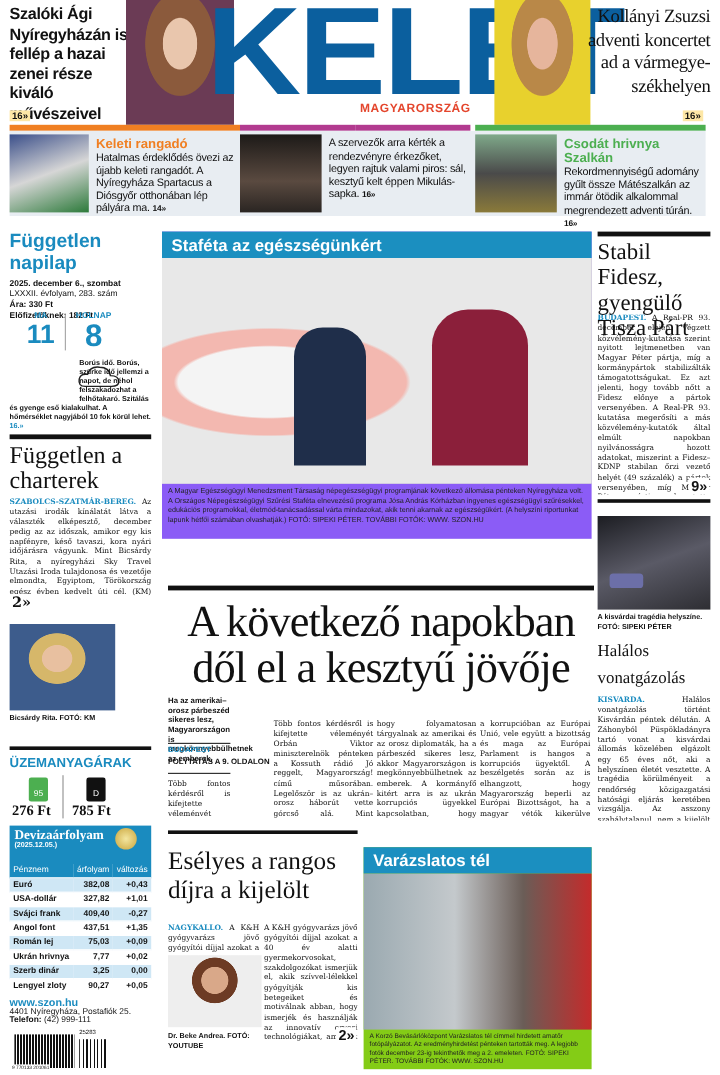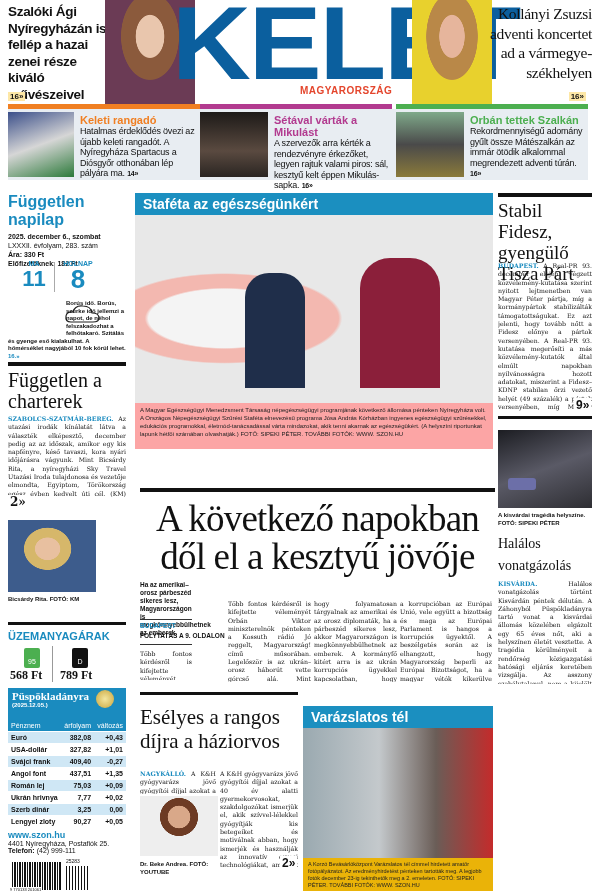--- a/index.html
+++ b/index.html
@@ -21,21 +21,21 @@
 .thumb{top:112px;height:65px}
 .tz-title{font-weight:bold;font-size:11px;line-height:12px}
 .tz-text{font-size:9px;line-height:10.5px;letter-spacing:-0.2px}
 
 .lc{left:8px;width:118px}
 .h-blue{color:#1a8bbf;font-weight:bold}
 .small{font-size:7px;line-height:9px}
 .tiny{font-size:6px;line-height:7.5px}
 .rule{height:4px;background:#111}
 
-.mainbox{left:135px;top:193px;width:358px;height:256px;background:#fca5a5}
+.mainbox{left:135px;top:193px;width:358px;height:256px;background:#8b5cf6}
 .banner{background:#1b8fc0;color:#fff;font-weight:bold;font-size:14px;line-height:22px;padding-left:8px}
 .caption{font-size:6px;line-height:8px;padding:3px 5px;color:#222}
 
 .big{left:140px;top:500px;width:355px;font-family:"Liberation Serif",serif;font-size:37px;line-height:38px;letter-spacing:-0.8px;text-align:center}
 .col{font-size:6.2px;line-height:8.3px;text-align:justify;font-family:"DejaVu Serif","Liberation Serif",serif}
 .tbl{width:118px;font-size:7px;border-collapse:collapse}
 .tbl td{padding:2px 3px;font-weight:bold;border-bottom:1px solid #fff}
 .tbl tr:nth-child(even) td{background:#cfe7f5}
 .tbl tr:nth-child(odd) td{background:#fff}
 .num{text-align:right}
@@ -63,26 +63,25 @@
 <div class="abs bar" style="left:396px;width:192px;background:#4caf50"></div>
 
 <div class="abs strip" style="left:8px;width:580px"></div>
 <div class="abs thumb" style="left:8px;width:66px;background:linear-gradient(160deg,#3b4f8a,#d6d6d6 50%,#2c7a3a)"></div>
 <div class="abs" style="left:80px;top:114px;width:118px">
   <div class="tz-title" style="color:#f07f22">Keleti rangadó</div>
   <div class="tz-text"><span>Hatalmas érdeklődés övezi az újabb keleti rangadót. A Nyíregyháza Spartacus a Diósgyőr otthonában lép pályára ma.</span> <b style="font-size:7px">14»</b></div>
 </div>
 <div class="abs thumb" style="left:200px;width:68px;background:linear-gradient(180deg,#1d1a18,#5a4a40 60%,#2a2522)"></div>
 <div class="abs" style="left:274px;top:114px;width:118px">
-  <div class="tz-title" style="color:#b23a8f">Sétával várták a Mikulást</div>
   <div class="tz-text"><span>A szervezők arra kérték a rendezvényre érkezőket, legyen rajtuk valami piros: sál, kesztyű kelt éppen Mikulás-sapka.</span> <b style="font-size:7px">16»</b></div>
 </div>
 <div class="abs thumb" style="left:396px;width:68px;background:linear-gradient(180deg,#7fa98a,#4a4a4a 50%,#8a7a3a)"></div>
 <div class="abs" style="left:470px;top:114px;width:118px">
-  <div class="tz-title" style="color:#4caf50">Orbán tettek Szalkán</div>
+  <div class="tz-title" style="color:#4caf50">Csodát hrivnya Szalkán</div>
   <div class="tz-text"><span>Rekordmennyiségű adomány gyűlt össze Mátészalkán az immár ötödik alkalommal megrendezett adventi túrán.</span> <b style="font-size:7px">16»</b></div>
 </div>
 
 <div class="abs lc" style="top:193px">
   <div class="h-blue" style="font-size:16px">Független napilap</div>
   <div class="small" style="font-weight:bold;margin-top:3px">2025. december 6., szombat</div>
   <div class="small">LXXXII. évfolyam, 283. szám</div>
   <div class="small" style="font-weight:bold">Ára: 330 Ft</div>
   <div class="small" style="font-weight:bold">Előfizetőknek: 182 Ft</div>
 </div>
@@ -113,25 +112,25 @@
   <span class="arrow">2»</span>
 </div>
 <div class="abs" style="left:8px;top:520px;width:88px;height:72px;background:radial-gradient(ellipse at 45% 40%,#e8c0a0 0 18%,#d6b76a 19% 34%,#3d5c8c 35% 100%)"></div>
 <div class="abs lc tiny" style="top:596px;font-weight:bold">Bicsárdy Rita. FOTÓ: KM</div>
 
 <div class="abs rule lc" style="top:622px;height:3px"></div>
 <div class="abs lc h-blue" style="top:630px;font-size:11px">ÜZEMANYAGÁRAK</div>
 <div class="abs" style="left:24px;top:648px;width:16px;height:20px;background:#4caf50;border-radius:2px;color:#fff;font-size:7px;text-align:center;padding-top:10px">95</div>
 <div class="abs" style="left:72px;top:648px;width:16px;height:20px;background:#111;border-radius:2px;color:#fff;font-size:7px;text-align:center;padding-top:10px">D</div>
 <div class="abs" style="left:52px;top:646px;width:1px;height:36px;background:#999"></div>
-<div class="abs serif" style="left:10px;top:668px;font-weight:bold;font-size:12px">568 Ft</div>
-<div class="abs serif" style="left:60px;top:668px;font-weight:bold;font-size:12px">789 Ft</div>
+<div class="abs serif" style="left:10px;top:668px;font-weight:bold;font-size:12px">276 Ft</div>
+<div class="abs serif" style="left:60px;top:668px;font-weight:bold;font-size:12px">785 Ft</div>
 
 <div class="abs lc" style="top:688px;background:#1a8bbf;color:#fff;height:32px;padding:2px 4px">
-  <div class="serif" style="font-weight:bold;font-size:11px">Püspökladányra</div>
+  <div class="serif" style="font-weight:bold;font-size:11px">Devizaárfolyam</div>
   <div style="font-size:6px;font-weight:bold">(2025.12.05.)</div>
 </div>
 <div class="abs" style="left:96px;top:690px;width:18px;height:18px;border-radius:50%;background:radial-gradient(circle,#f3e6a0,#c9a43a)"></div>
 <table class="abs tbl" style="left:8px;top:720px">
   <tbody>
       <tr style="color:#fff">
         <td style="background:#1a8bbf;font-weight:normal">Pénznem</td>
         <td style="background:#1a8bbf;font-weight:normal" class="num">árfolyam</td>
         <td style="background:#1a8bbf;font-weight:normal" class="num">változás</td>
       </tr>
@@ -203,28 +202,28 @@
 <div class="abs" style="left:140px;top:619px;width:52px;height:1px;background:#333"></div>
 <div class="abs h-blue" style="left:140px;top:622px;font-size:6.5px">BUDAPEST</div>
 <div class="abs" style="left:140px;top:632px;font-size:6.5px;font-weight:bold">FOLYTATÁS A 9. OLDALON</div>
 <div class="abs" style="left:140px;top:644px;width:52px;height:1px;background:#333"></div>
 <div class="abs col" style="left:140px;top:650px;width:52px;height:30px;overflow:hidden"><span>Több fontos kérdésről is kifejtette véleményét Orbán Viktor miniszterelnök pénteken a Kossuth rádió Jó reggelt, Magyarország! című műsorában. Legelőször is az ukrán–orosz háborút vette górcső alá. Mint kijelentette, a következő napokban dől el, hogy kiterjed-e a háború Európa irányába, vagy pedig végképp le</span></div>
 <div class="abs col" style="left:228px;top:600px;width:83px;height:82px;overflow:hidden"><span>Több fontos kérdésről is kifejtette véleményét Orbán Viktor miniszterelnök pénteken a Kossuth rádió Jó reggelt, Magyarország! című műsorában. Legelőször is az ukrán–orosz háborút vette górcső alá. Mint kijelentette, a következő napokban dől el, hogy kiterjed-e a háború Európa irányába, vagy pedig végképp le</span></div>
 <div class="abs col" style="left:314px;top:600px;width:83px;height:82px;overflow:hidden"><span>hogy folyamatosan tárgyalnak az amerikai és az orosz diplomaták, ha a párbeszéd sikeres lesz, akkor Magyarországon is megkönnyebbülhetnek az emberek. A kormányfő kitért arra is az ukrán korrupciós ügyekkel kapcsolatban, hogy Brüsszel nehéz helyzetben van, mert a jó része is be van ágyazódva</span></div>
 <div class="abs col" style="left:400px;top:600px;width:92px;height:82px;overflow:hidden"><span>a korrupcióban az Európai Unió, vele együtt a bizottság és maga az Európai Parlament is hangos a korrupciós ügyektől. A beszélgetés során az is elhangzott, hogy Magyarország beperli az Európai Bizottságot, ha a magyar vétók kikerülve hoznak döntést az orosz gázimport tiltásáról.</span></div>
 
 <div class="abs" style="left:140px;top:692px;width:158px;height:3px;background:#111"></div>
-<div class="abs serif" style="left:140px;top:705px;width:160px;font-size:21px;line-height:24px">Esélyes a rangos díjra a háziorvos</div>
+<div class="abs serif" style="left:140px;top:705px;width:160px;font-size:21px;line-height:24px">Esélyes a rangos díjra a kijelölt</div>
 <div class="abs col" style="left:140px;top:770px;width:76px;height:24px;overflow:hidden"><span class="h-blue">NAGYKÁLLÓ.</span> <span>A K&amp;H gyógyvarázs jövő gyógyítói díjjal azokat a 40 év alatti gyermekorvosokat, szakdolgozókat ismerjük el, akik szívvel-lélekkel gyógyítják kis betegeiket és motiválnak abban, hogy ismerjék és használják az innovatív orvosi technológiákat, amelyek révén a gyermekek hatékonyan gyógyulhatnak és újra teljes életet élhetnek – tájékoztatta lapunkat a pénzintézet. A jelöltek között van egy nagykállói házi gyermekorvos is, dr. Beke Andrea. A célja: a gyermekek az orvosi rendelőben is mosolyogjanak. (KM)</span></div>
 <div class="abs" style="left:140px;top:796px;width:78px;height:60px;background:radial-gradient(ellipse at 50% 35%,#d9a889 0 20%,#6d3b24 21% 34%,#eee 35% 100%)"></div>
 <div class="abs tiny" style="left:140px;top:861px;width:90px;font-weight:bold">Dr. Beke Andrea. FOTÓ: YOUTUBE</div>
 <div class="abs col" style="left:220px;top:770px;width:78px;height:100px;overflow:hidden"><span>A K&amp;H gyógyvarázs jövő gyógyítói díjjal azokat a 40 év alatti gyermekorvosokat, szakdolgozókat ismerjük el, akik szívvel-lélekkel gyógyítják kis betegeiket és motiválnak abban, hogy ismerjék és használják az innovatív orvosi technológiákat, amelyek révén a gyermekek hatékonyan gyógyulhatnak és újra teljes életet élhetnek – tájékoztatta lapunkat a pénzintézet. A jelöltek között van egy nagykállói házi gyermekorvos is, dr. Beke Andrea. A célja: a gyermekek az orvosi rendelőben is mosolyogjanak. (KM)</span></div>
 <span class="abs arrow" style="left:280px;top:856px">2»</span>
 
-<div class="abs" style="left:303px;top:706px;width:190px;height:185px;background:#eab308">
+<div class="abs" style="left:303px;top:706px;width:190px;height:185px;background:#84cc16">
   <div class="banner">Varázslatos tél</div>
   <div style="height:130px;background:linear-gradient(90deg,#9aa9b0,#c4c9cc 40%,#6a5d57 70%,#c42b2b)"></div>
   <div class="caption" style="font-size:5.5px;line-height:7px">A Korzó Bevásárlóközpont Varázslatos tél címmel hirdetett amatőr fotópályázatot. Az eredményhirdetést pénteken tartották meg. A legjobb fotók december 23-ig tekinthetők meg a 2. emeleten. FOTÓ: SIPEKI PÉTER. TOVÁBBI FOTÓK: WWW. SZON.HU</div>
 </div>
 
 <div class="abs" style="left:498px;top:193px;width:94px;height:4px;background:#111"></div>
 <div class="abs serif" style="left:498px;top:200px;width:96px;font-size:19px;line-height:21px">Stabil Fidesz, gyengülő Tisza Párt</div>
 <div class="abs col" style="left:498px;top:262px;width:94px;height:150px;overflow:hidden">
   <span class="h-blue">BUDAPEST.</span> <span>A Real-PR 93. december elején végzett közvélemény-kutatása szerint nyitott lejtmenetben van Magyar Péter pártja, míg a kormánypártok stabilizálták támogatottságukat. Ez azt jelenti, hogy tovább nőtt a Fidesz előnye a pártok versenyében. A Real-PR 93. kutatása megerősíti a más közvélemény-kutatók által elmúlt napokban nyilvánosságra hozott adatokat, miszerint a Fidesz–KDNP stabilan őrzi vezető helyét (49 százalék) a pártok versenyében, míg Magyar Péter pártja elvesztette lendületét (38%). (MW)</span>
 </div>

